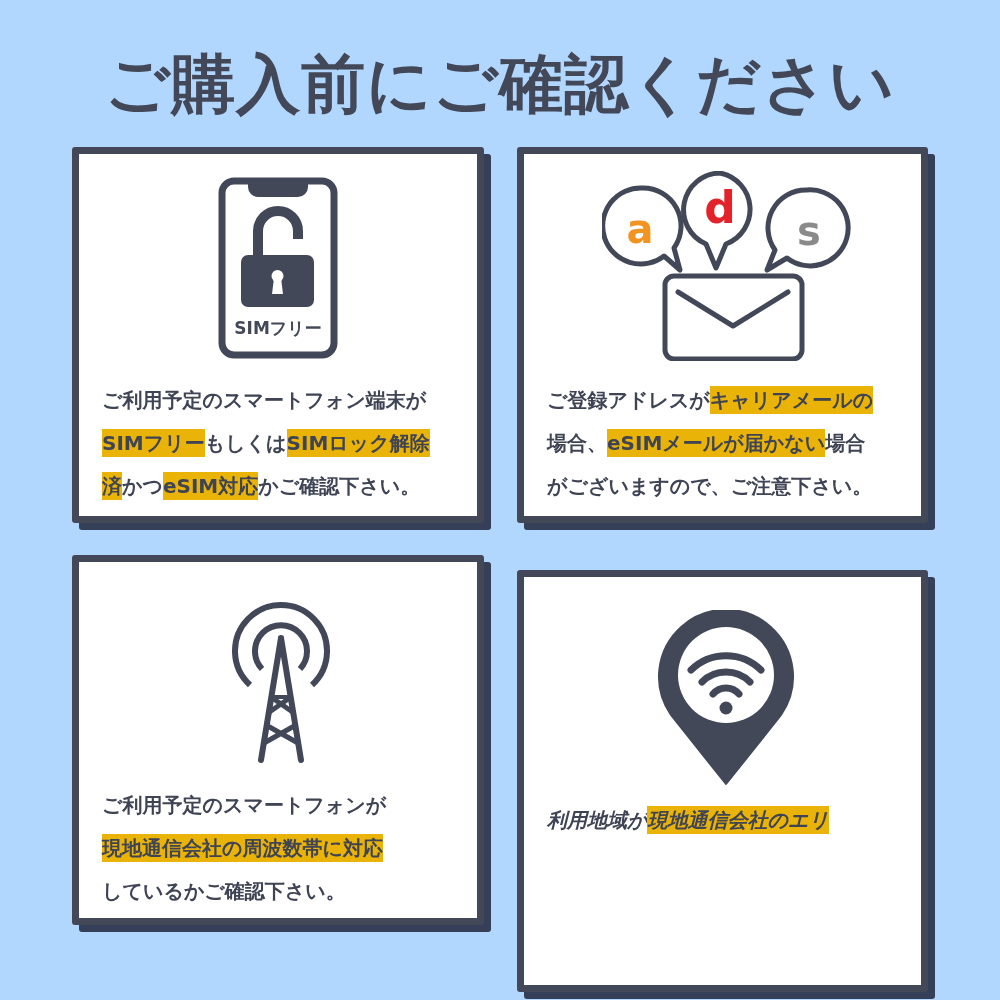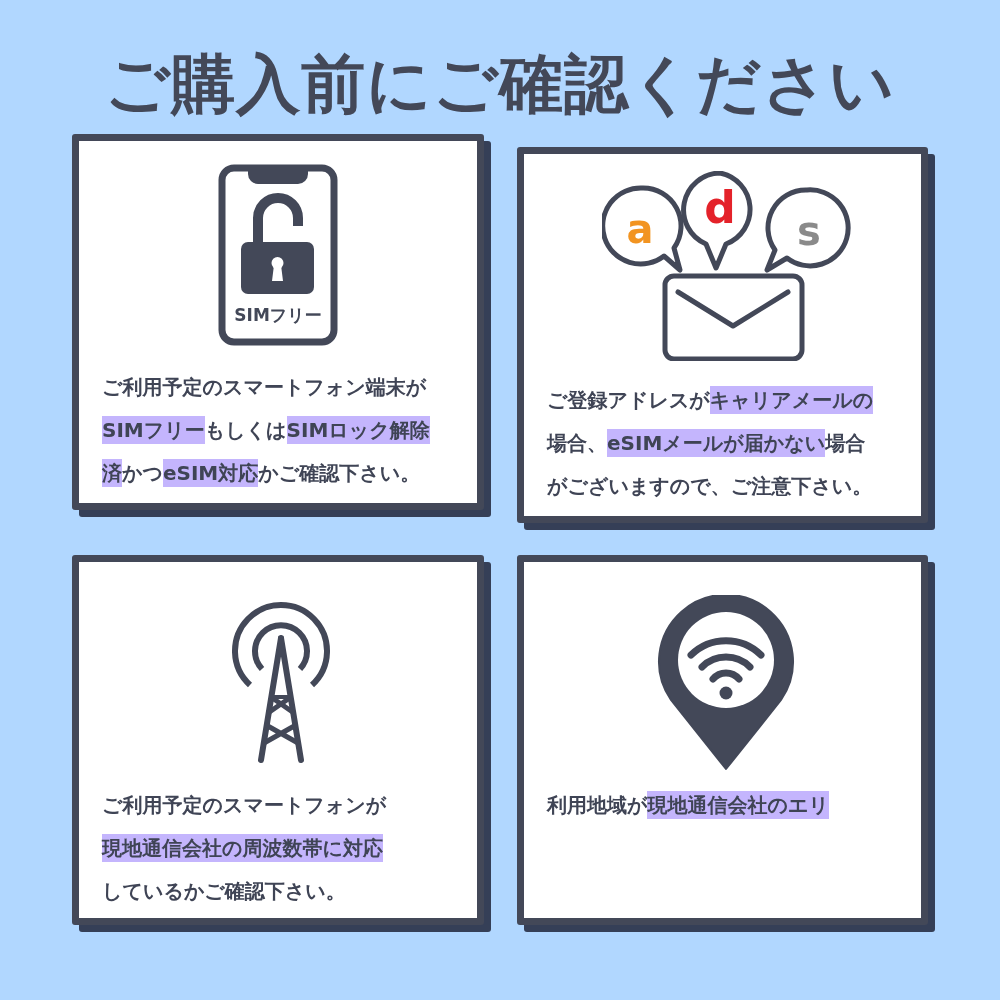--- a/index.html
+++ b/index.html
@@ -14,31 +14,31 @@
     position:absolute; left:0; top:44px; width:1000px;
     text-align:center; font-size:64px; font-weight:bold;
     color:#434858; letter-spacing:1px; line-height:80px;
   }
   .card {
     position:absolute; background:#ffffff;
     border:7px solid #434858; border-radius:3px;
     box-shadow:7px 7px 0 0 #353f57;
     box-sizing:border-box;
   }
-  .c1 { left:72px;  top:134px; width:412px; height:376px; }
+  .c1 { left:72px;  top:147px; width:412px; height:376px; }
   .c2 { left:517px; top:147px; width:411px; height:376px; }
   .c3 { left:72px;  top:555px; width:412px; height:370px; }
-  .c4 { left:517px; top:555px; width:411px; height:370px; }
+  .c4 { left:517px; top:570px; width:411px; height:422px;font-style:italic; }
   .icon { position:absolute; }
   .card-text {
     position:absolute; left:23px; right:10px;
     font-size:20px; font-weight:bold; line-height:43px;
     color:#3f4455; white-space:nowrap;
   }
-  .hl { background:#c4b5fd; padding:2px 0;margin-top:32px; }
+  .hl { background:#eab308; padding:2px 0;margin-top:32px; }
   .sim-label { font-size:17px; font-weight:bold; fill:#434858; }
 </style>
 </head>
 <body>
 
 <div class="title">ご購入前にご確認ください</div>
 
 <div class="card c1">
   <svg class="icon" style="left:139px; top:23px;" width="120" height="182" viewBox="0 0 120 182">
     <rect x="4" y="4" width="112" height="174" rx="12" ry="12" fill="none" stroke="#434858" stroke-width="7"></rect>

